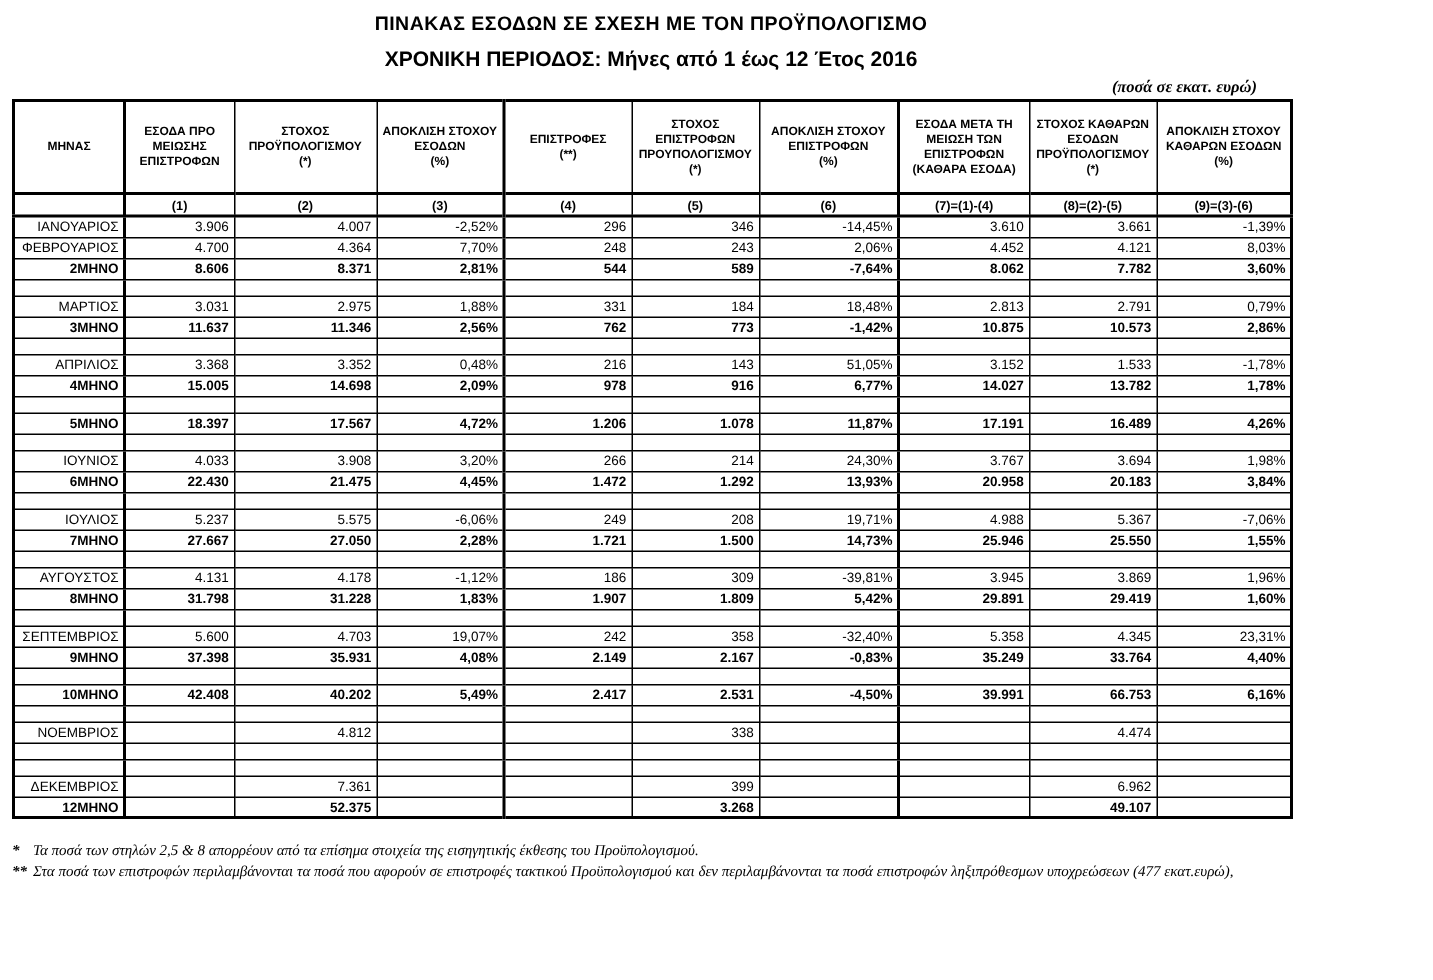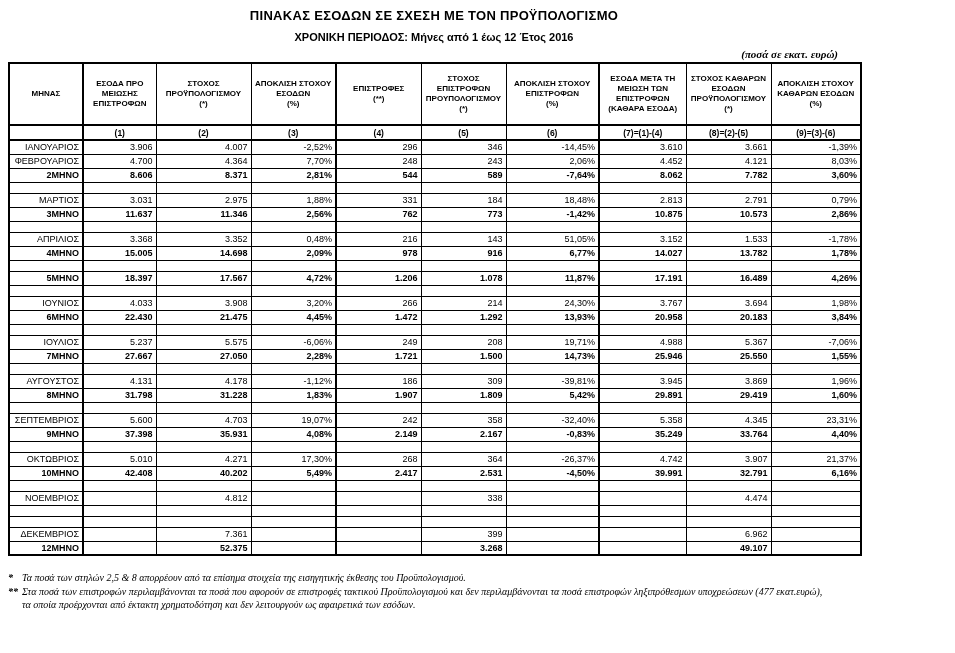--- a/index.html
+++ b/index.html
@@ -4,21 +4,21 @@
 <style>
   * { box-sizing: border-box; }
   html, body { margin:0; padding:0; }
   body {
     width:955px; height:653px; background:#ffffff; color:#000;
     font-family:"Liberation Sans", sans-serif;
     -webkit-font-smoothing:antialiased;
   }
   .titles { width:852px; margin:8px 0 0 8px; text-align:center; }
   .page-title { font-size:13px; font-weight:bold; letter-spacing:.3px; }
-  .page-subtitle { font-size:11px; font-weight:bold; margin-top:8px; }
+  .page-subtitle { font-size:14px; font-weight:bold; margin-top:8px; }
   .unit-note {
     width:830px; text-align:right; margin:5px 0 2px 8px;
     font-family:"Liberation Serif", serif; font-style:italic; font-weight:bold;
     font-size:11px;
   }
   table.revenue {
     border-collapse:collapse; table-layout:fixed; width:852px; margin-left:8px;
     border:2px solid #000;
   }
   th, td { border:1px solid #000; overflow:hidden; }
@@ -369,42 +369,30 @@
         <td class="c-num"></td>
         <td class="c-num"></td>
         <td class="c-num sep-r"></td>
         <td class="c-num"></td>
         <td class="c-num"></td>
         <td class="c-num sep-r"></td>
         <td class="c-num"></td>
         <td class="c-num"></td>
         <td class="c-num"></td>
       </tr>
-      <tr class="r-month">
-        <td class="c-label sep-r">ΟΚΤΩΒΡΙΟΣ</td>
-        <td class="c-num">5.010</td>
-        <td class="c-num">4.271</td>
-        <td class="c-num sep-r">17,30%</td>
-        <td class="c-num">268</td>
-        <td class="c-num">364</td>
-        <td class="c-num sep-r">-26,37%</td>
-        <td class="c-num">4.742</td>
-        <td class="c-num">3.907</td>
-        <td class="c-num">21,37%</td>
-      </tr>
       <tr class="r-total">
         <td class="c-label sep-r">10ΜΗΝΟ</td>
         <td class="c-num">42.408</td>
         <td class="c-num">40.202</td>
         <td class="c-num sep-r">5,49%</td>
         <td class="c-num">2.417</td>
         <td class="c-num">2.531</td>
         <td class="c-num sep-r">-4,50%</td>
         <td class="c-num">39.991</td>
-        <td class="c-num">32.791</td>
+        <td class="c-num">66.753</td>
         <td class="c-num">6,16%</td>
       </tr>
       <tr class="r-spacer">
         <td class="c-label sep-r"></td>
         <td class="c-num"></td>
         <td class="c-num"></td>
         <td class="c-num sep-r"></td>
         <td class="c-num"></td>
         <td class="c-num"></td>
         <td class="c-num sep-r"></td>
@@ -477,17 +465,13 @@
 
 <div class="footnotes" id="footnotes">
     <div class="footnote">
       <span class="fn-marker">*</span>
       <span class="fn-text">Τα ποσά των στηλών 2,5 &amp; 8 απορρέουν από τα επίσημα στοιχεία της εισηγητικής έκθεσης του Προϋπολογισμού.</span>
     </div>
     <div class="footnote">
       <span class="fn-marker">**</span>
       <span class="fn-text">Στα ποσά των επιστροφών περιλαμβάνονται τα ποσά που αφορούν σε επιστροφές τακτικού Προϋπολογισμού και δεν περιλαμβάνονται τα ποσά επιστροφών ληξιπρόθεσμων υποχρεώσεων (477 εκατ.ευρώ),</span>
     </div>
-    <div class="footnote">
-      <span class="fn-marker"></span>
-      <span class="fn-text">τα οποία προέρχονται από έκτακτη χρηματοδότηση και δεν λειτουργούν ως αφαιρετικά των εσόδων.</span>
-    </div>
   </div>
 
 </body></html>

